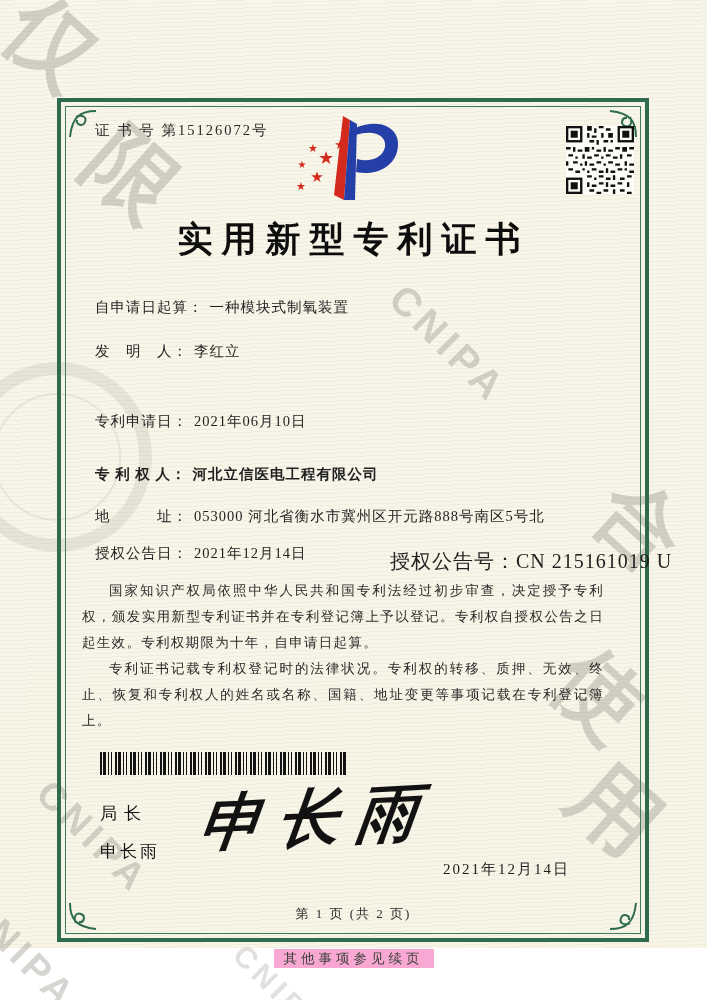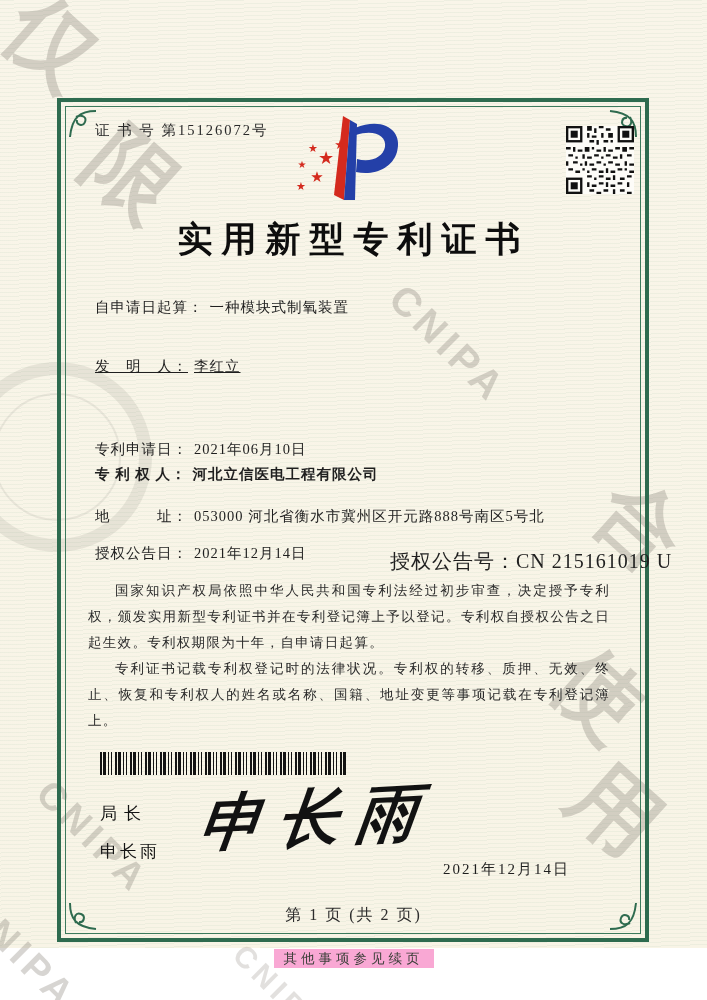--- a/index.html
+++ b/index.html
@@ -46,26 +46,26 @@
   .logo{ position:absolute; left:293px; top:112px; }
   .qr{ position:absolute; left:566px; top:126px; }
 
   .title{
     position:absolute; left:0; top:216px; width:707px; text-align:center;
     font-size:35px; font-weight:bold; color:#0d0d0d; letter-spacing:9px;
   }
 
   .field{ position:absolute; left:95px; font-size:14.5px; color:#1f1f1f; letter-spacing:1px; white-space:nowrap; }
   .field .val{ margin-left:6px; }
-  .f0{ top:298px; } .f1{ top:357px;text-decoration:underline; } .f2{ top:385px; }
-  .f3{ top:440px; } .f4{ top:465px;font-weight:bold; } .f5{ top:507px;text-align:right; } .f6{ top:544px; }
+  .f0{ top:298px; } .f1{ top:342px; } .f2{ top:385px; }
+  .f3{ top:412px; } .f4{ top:465px;font-weight:bold; } .f5{ top:507px;text-align:right; } .f6{ top:544px; }
   .field-right{ position:absolute; left:390px; top:548px; font-size:20px; color:#1f1f1f; letter-spacing:1px; white-space:nowrap; }
 
   .body-text{
-    position:absolute; left:88px; top:578px; width:522px;
+    position:absolute; left:82px; top:578px; width:522px;
     font-size:13.5px; line-height:1.92; color:#2b2b2b;
     text-align:justify; letter-spacing:1.3px;
   }
   .body-text p{ text-indent:2em; }
 
   .barcode{
     position:absolute; left:100px; top:752px; width:246px; height:23px;
     background:repeating-linear-gradient(90deg,
       #131313 0 2px, rgba(0,0,0,0) 2px 3px,
       #131313 3px 6px, rgba(0,0,0,0) 6px 8px,
@@ -75,21 +75,21 @@
 
   .sig-title{ position:absolute; left:100px; top:802px; font-size:17px; color:#141414; letter-spacing:7px; }
   .sig-name-print{ position:absolute; left:100px; top:840px; font-size:17px; color:#141414; letter-spacing:3px; }
   .sig-script{
     position:absolute; left:200px; top:776px; font-size:62px; color:#121212;
     font-style:italic; font-weight:bold; letter-spacing:16px;
     transform:rotate(-3deg) skewX(-10deg);
   }
   .issue-date{ position:absolute; left:443px; top:860px; font-size:15px; color:#1e1e1e; letter-spacing:2px; }
 
-  .page-num{ position:absolute; left:0; top:905px; width:707px; text-align:center; font-size:16px; color:#2c2c2c; letter-spacing:2px; }
+  .page-num{ position:absolute; left:0; top:905px; width:707px; text-align:center; font-size:13px; color:#2c2c2c; letter-spacing:2px; }
 
   .note{
     position:absolute; left:0; top:950px; width:707px; text-align:center;
     font-size:13.5px; color:#3a3f38; letter-spacing:4px;
   }
   .note span{ background:#f9a8d4; padding:2px 10px; }
 </style>
 </head>
 <body>
 

